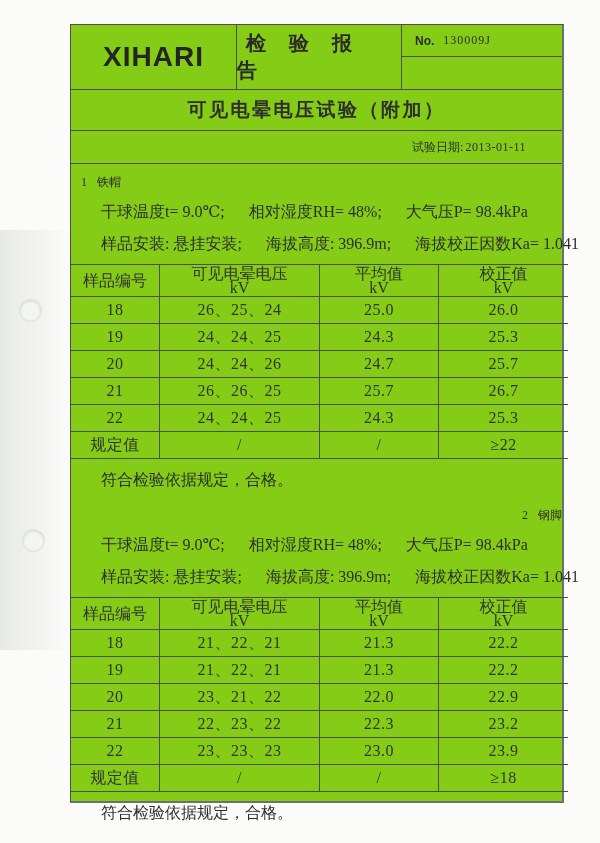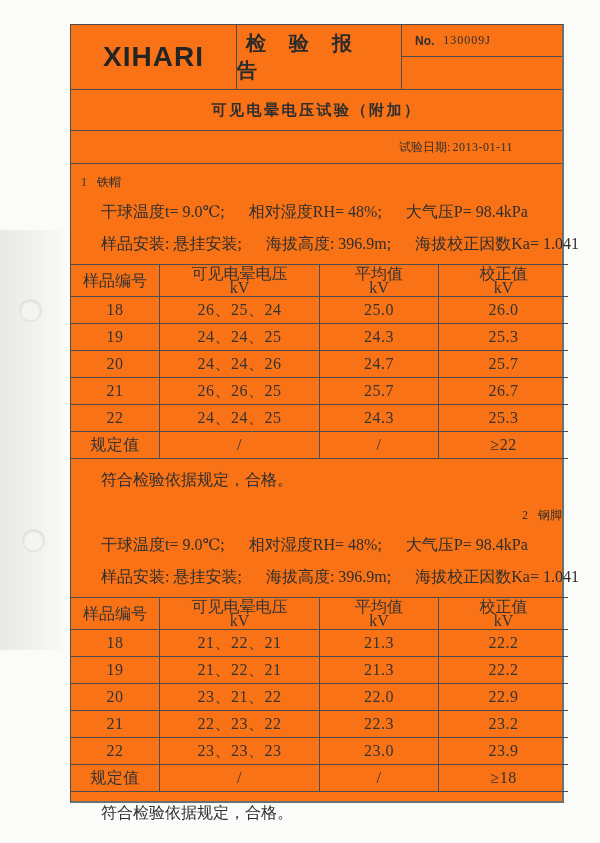--- a/index.html
+++ b/index.html
@@ -17,21 +17,21 @@
   .hole{
     position:absolute;width:21px;height:21px;border-radius:50%;
     background:#f3f5f2;
     box-shadow:inset 0 1px 3px rgba(0,0,0,.13), 0 0 0 1px #e0e4df;
   }
   .hole-1{left:20px;top:300px;}
   .hole-2{left:23px;top:530px;}
 
   .frame{
     position:absolute;left:70px;top:24px;width:494px;height:779px;
-    background:#f97316;
+    background:#84cc16;
     border:1.6px solid #4d4d4d;
     border-right:2px solid #68726f;
     border-bottom:2px solid #68726f;
     box-sizing:border-box;
   }
 
   
   .header-band{display:flex;height:64px;border-bottom:1.4px solid #4d4d4d;}
   .logo-cell{width:166px;border-right:1.4px solid #4d4d4d;display:flex;align-items:center;justify-content:center;box-sizing:border-box;}
   .logo-text{
@@ -41,23 +41,23 @@
   .report-title-cell{width:165px;border-right:1.4px solid #4d4d4d;display:flex;align-items:center;box-sizing:border-box;}
   .report-title{font-size:20px;font-weight:700;letter-spacing:9px;text-indent:9px;color:#2a2a2a;}
   .no-cell{flex:1;display:flex;flex-direction:column;}
   .no-row{height:32px;border-bottom:1.4px solid #4d4d4d;display:flex;align-items:center;padding-left:13px;font-size:12px;box-sizing:border-box;}
   .no-label{font-family:"Liberation Sans","DejaVu Sans",sans-serif;font-weight:700;}
   .no-value{margin-left:9px;letter-spacing:1px;}
   .page-row{flex:1;display:flex;align-items:center;justify-content:center;font-size:12px;letter-spacing:3px;}
 
   
   .title-row{height:40px;border-bottom:1.4px solid #4d4d4d;display:flex;align-items:center;justify-content:center;
-    font-size:15px;font-weight:600;letter-spacing:2.5px;}
+    font-size:19px;font-weight:600;letter-spacing:2.5px;}
   .date-row{height:33px;border-bottom:1.4px solid #4d4d4d;display:flex;align-items:center;justify-content:flex-end;
-    padding-right:49px;font-size:12px;box-sizing:border-box;}
+    padding-right:36px;font-size:12px;box-sizing:border-box;}
   .date-value{margin-left:2px;letter-spacing:.5px;}
 
   
   .content{padding-top:2px;}
   .section-heading{margin:8px 0 0 10px;font-size:12px;}
   .section-name{margin-left:10px;}
   .cond-line{margin:11px 0 0 30px;font-size:16px;white-space:nowrap;}
   .cond-line span{margin-right:24px;}
   .cond-line span:last-child{margin-right:0;}
 

